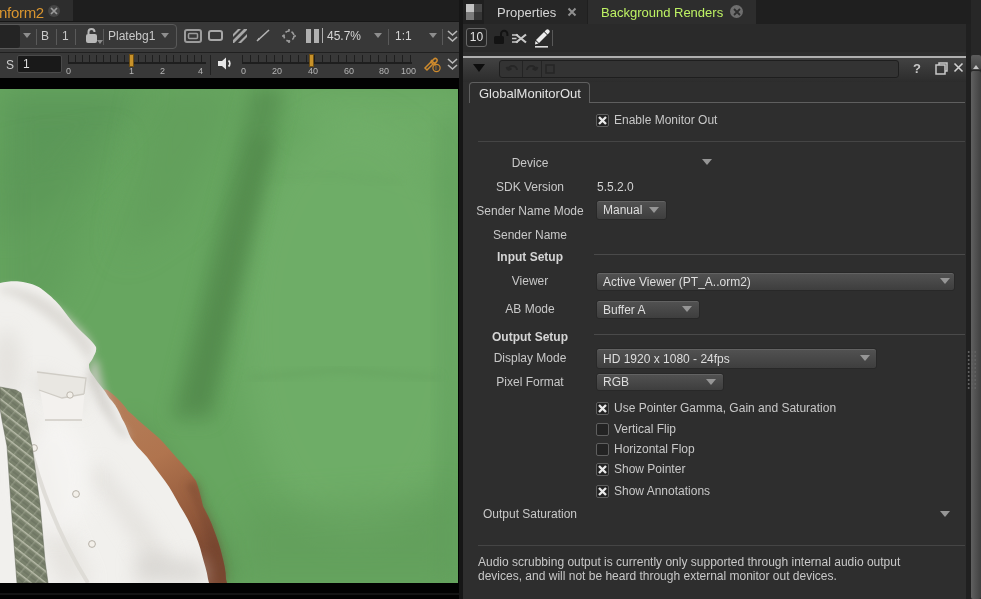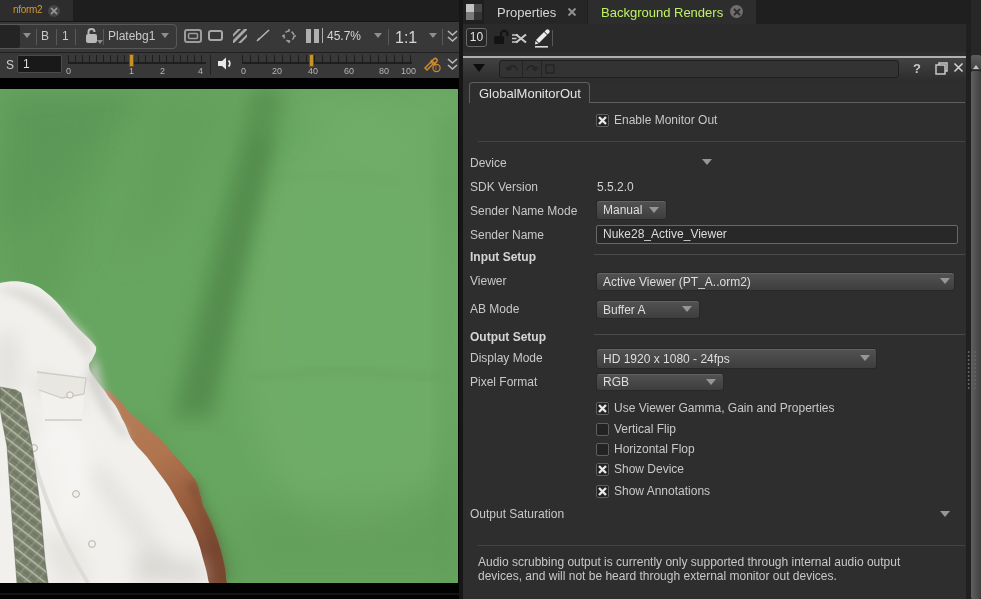--- a/index.html
+++ b/index.html
@@ -1,35 +1,35 @@
 <!DOCTYPE html>
 <html><head>
 <meta charset="utf-8">
 <style>
 html,body{margin:0;padding:0;}
 body{width:981px;height:599px;overflow:hidden;background:#2e2e2e;font-family:"Liberation Sans",sans-serif;}
 #root{position:absolute;top:0;left:0;width:981px;height:599px;}
 .abs{position:absolute;}
 .lbl{position:absolute;font-size:12px;color:#c8c8c8;white-space:nowrap;}
-.rlbl{position:absolute;font-size:12px;color:#c8c8c8;white-space:nowrap;text-align:left;}
+.rlbl{position:absolute;font-size:12px;color:#c8c8c8;white-space:nowrap;text-align:center;}
 .combo{position:absolute;background:linear-gradient(#525252,#3e3e3e);border:1px solid #282828;border-radius:3px;box-sizing:border-box;color:#dedede;font-size:12px;line-height:18px;padding-left:6px;box-shadow:inset 0 1px 0 rgba(255,255,255,0.10);}
 .caret{position:absolute;width:0;height:0;border-left:5px solid transparent;border-right:5px solid transparent;border-top:6px solid #969696;}
 .cb{position:absolute;width:11px;height:11px;background:#232323;border:1px solid #5f5f5f;border-radius:2px;}
 .sep{position:absolute;height:1px;background:#454545;}
 .tsep{position:absolute;width:1px;top:29px;height:16px;background:#5a5a5a;}
 </style>
 </head>
 <body>
 <div id="root">
 
 <div class="abs" style="left:0;top:0;width:459px;height:599px;background:#060606;">
 
   <div class="abs" style="left:0;top:0;width:459px;height:21px;background:#1e1e1e;"></div>
   <div class="abs" style="left:0;top:0;width:73px;height:21px;background:#2d2d2d;"></div>
-  <div class="abs" style="left:-1px;top:4px;font-size:10px;letter-spacing:-0.3px;color:#d9952f;padding-left:14px;">nform2</div>
+  <div class="abs" style="left:-1px;top:4px;font-size:15px;letter-spacing:-0.3px;color:#d9952f;">nform2</div>
   <div class="abs" style="left:48px;top:5px;width:12px;height:12px;background:#454545;border-radius:6px;"></div>
   <svg class="abs" style="left:50px;top:7px;" width="8" height="8">
         <path d="M1 1 L7 7 M7 1 L1 7" stroke="#9b9b9b" stroke-width="1.7"></path>
       </svg>
 
   <div class="abs" style="left:0;top:21px;width:459px;height:31px;background:#383838;border-top:1px solid #161616;box-sizing:border-box;"></div>
 
   <div class="abs" style="left:-12px;top:24px;width:189px;height:25px;border:1px solid #595959;border-radius:4px;box-sizing:border-box;"></div>
   <div class="abs" style="left:-11px;top:25px;width:31px;height:23px;background:#242424;border-radius:3px;"></div>
   <div class="caret" style="left:23px;top:33px;border-left-width:4px;border-right-width:4px;border-top-width:5px;border-top-color:#8e8e8e;"></div>
@@ -66,21 +66,21 @@
     <circle cx="8" cy="7" r="5" fill="none" stroke="#9c9c9c" stroke-width="1.6" stroke-dasharray="4 2.4"></circle>
     <path d="M8 0 V2.4 M8 11.6 V14 M1 7 H3.2 M12.8 7 H15" stroke="#9c9c9c" stroke-width="1.6"></path>
   </svg>
   <div class="abs" style="left:306px;top:29px;width:5px;height:14px;background:#b0b0b0;"></div>
   <div class="abs" style="left:314px;top:29px;width:5px;height:14px;background:#b0b0b0;"></div>
   <div class="abs" style="left:322px;top:28px;width:1px;height:15px;background:#b0b0b0;"></div>
 
   <div class="abs" style="left:327px;top:29px;font-size:12px;color:#d5d5d5;">45.7%</div>
   <div class="caret" style="left:374px;top:33px;border-left-width:4px;border-right-width:4px;border-top-width:5px;border-top-color:#8e8e8e;"></div>
   <div class="tsep" style="left:388px;"></div>
-  <div class="abs" style="left:395px;top:29px;font-size:16px;color:#d5d5d5;">1:1</div>
+  <div class="abs" style="left:395px;top:29px;font-size:12px;color:#d5d5d5;">1:1</div>
   <div class="caret" style="left:429px;top:33px;border-left-width:4px;border-right-width:4px;border-top-width:5px;border-top-color:#8e8e8e;"></div>
   <div class="tsep" style="left:442px;"></div>
   <svg class="abs" style="left:447px;top:30px;" width="11" height="13" viewBox="0 0 11 13">
     <path d="M1 1 L5.5 5 L10 1 M1 7 L5.5 11 L10 7" fill="none" stroke="#b8b8b8" stroke-width="1.6"></path>
   </svg>
 
   <div class="abs" style="left:0;top:52px;width:459px;height:26px;background:#383838;border-top:1px solid #202020;box-sizing:border-box;"></div>
   <div class="abs" style="left:6px;top:58px;font-size:12px;color:#cccccc;">S</div>
   <div class="abs" style="left:17px;top:55px;width:45px;height:18px;background:#191919;border:1px solid #4a4a4a;border-radius:2px;box-sizing:border-box;color:#dddddd;font-size:12px;line-height:16px;padding-left:5px;">1</div>
   <div id="tl1" class="abs" style="left:68px;top:52px;width:138px;height:26px;">
@@ -283,21 +283,20 @@
     <div class="caret" style="left:239px;top:159px;"></div>
 
     <div class="rlbl" style="left:7px;top:180px;width:120px;">SDK Version</div>
     <div class="lbl" style="left:134px;top:180px;color:#d2d2d2;">5.5.2.0</div>
 
     <div class="rlbl" style="left:7px;top:204px;width:120px;">Sender Name Mode</div>
     <div class="combo" style="left:133px;top:200px;width:71px;height:20px;line-height:19px;">Manual</div>
     <div class="caret" style="left:186px;top:207px;"></div>
 
     <div class="rlbl" style="left:7px;top:228px;width:120px;">Sender Name</div>
-    <div class="abs" style="left:133px;top:225px;width:362px;height:19px;background:#282828;border:1px solid #686868;border-radius:2px;box-sizing:border-box;color:#dcdcdc;font-size:12px;line-height:17px;padding-left:6px;">Nuke28_Active_Viewer</div>
 
     <div class="rlbl" style="left:7px;top:250px;width:120px;font-weight:bold;color:#d5d5d5;">Input Setup</div>
     <div class="sep" style="left:131px;top:254px;width:371px;background:#4a4a4a;"></div>
 
     <div class="rlbl" style="left:7px;top:274px;width:120px;">Viewer</div>
     <div class="combo" style="left:133px;top:272px;width:359px;height:19px;">Active Viewer (PT_A..orm2)</div>
     <div class="caret" style="left:477px;top:278px;"></div>
 
     <div class="rlbl" style="left:7px;top:302px;width:120px;">AB Mode</div>
     <div class="combo" style="left:133px;top:300px;width:104px;height:19px;">Buffer A</div>
@@ -311,33 +310,33 @@
     <div class="caret" style="left:397px;top:355px;"></div>
 
     <div class="rlbl" style="left:7px;top:375px;width:120px;">Pixel Format</div>
     <div class="combo" style="left:133px;top:373px;width:128px;height:18px;line-height:17px;">RGB</div>
     <div class="caret" style="left:243px;top:379px;"></div>
 
     <div class="cb" style="left:133px;top:402px;"></div>
     <svg class="abs" style="left:133px;top:402px;" width="13" height="13">
             <path d="M3 3 L10 10 M10 3 L3 10" stroke="#e8e8e8" stroke-width="2.4" stroke-linecap="butt"></path>
           </svg>
-    <div class="lbl" style="left:151px;top:401px;">Use Viewer Gamma, Gain and Properties</div>
+    <div class="lbl" style="left:151px;top:401px;">Use Pointer Gamma, Gain and Saturation</div>
 
     <div class="cb" style="left:133px;top:423px;"></div>
     <div class="lbl" style="left:151px;top:422px;text-align:right;">Vertical Flip</div>
 
     <div class="cb" style="left:133px;top:443px;"></div>
     <div class="lbl" style="left:151px;top:442px;">Horizontal Flop</div>
 
     <div class="cb" style="left:133px;top:463px;"></div>
     <svg class="abs" style="left:133px;top:463px;" width="13" height="13">
             <path d="M3 3 L10 10 M10 3 L3 10" stroke="#e8e8e8" stroke-width="2.4" stroke-linecap="butt"></path>
           </svg>
-    <div class="lbl" style="left:151px;top:462px;">Show Device</div>
+    <div class="lbl" style="left:151px;top:462px;">Show Pointer</div>
 
     <div class="cb" style="left:133px;top:485px;"></div>
     <svg class="abs" style="left:133px;top:485px;" width="13" height="13">
             <path d="M3 3 L10 10 M10 3 L3 10" stroke="#e8e8e8" stroke-width="2.4" stroke-linecap="butt"></path>
           </svg>
     <div class="lbl" style="left:151px;top:484px;">Show Annotations</div>
 
     <div class="rlbl" style="left:7px;top:507px;width:120px;">Output Saturation</div>
     <div class="caret" style="left:477px;top:511px;"></div>
 

